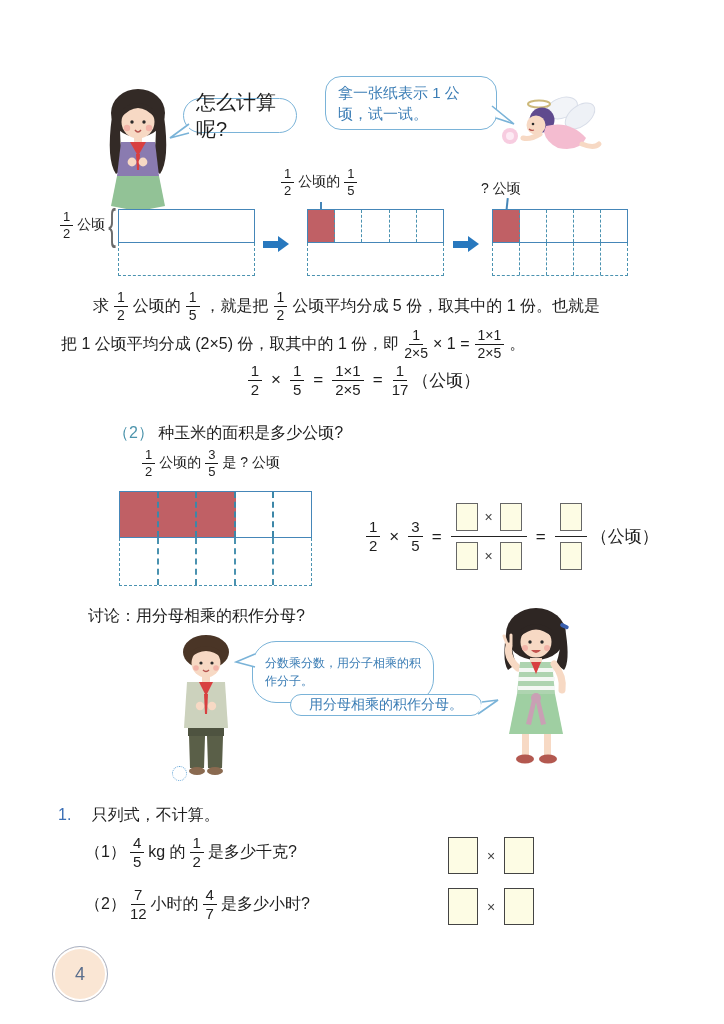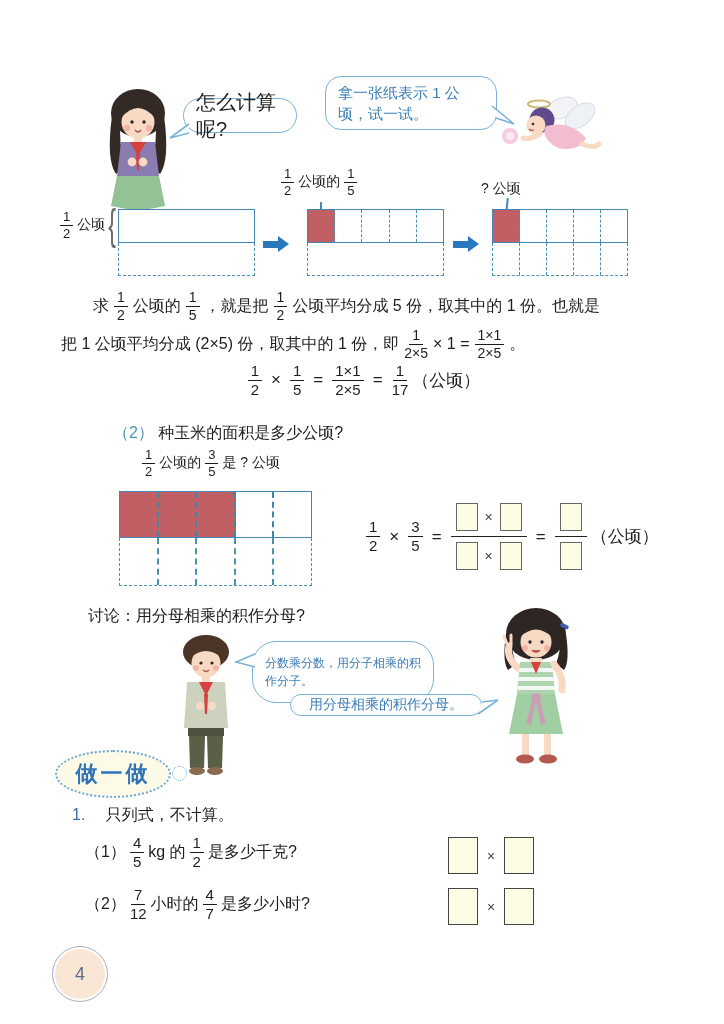--- a/index.html
+++ b/index.html
@@ -372,26 +372,23 @@
     <circle cx="58" cy="94" r="5" fill="#c9a0b4"></circle>
     <path d="M54,96 L48,120 L53,121 L58,98 Z" fill="#c9a0b4"></path>
     <path d="M62,96 L68,120 L63,121 L58,98 Z" fill="#c9a0b4"></path>
     <path d="M76,60 Q86,72 84,86" stroke="#f7d9c4" stroke-width="7" fill="none" stroke-linecap="round"></path>
     <rect x="44" y="130" width="7" height="22" fill="#f7d9c4"></rect>
     <rect x="66" y="130" width="7" height="22" fill="#f7d9c4"></rect>
     <ellipse cx="47" cy="155" rx="9" ry="4.5" fill="#b3584f"></ellipse>
     <ellipse cx="70" cy="155" rx="9" ry="4.5" fill="#b3584f"></ellipse>
   </svg>
 
-  <div class="badge abs" style="left:55px;top:750px;width:112px;height:44px;">
-    <span>做一做</span>
-  </div>
   <div class="badge-dot abs" style="left:172px;top:766px;width:13px;height:13px;"></div>
 
-  <div class="abs" style="left:72px;top:805px;font-size:16px;">
+  <div class="abs" style="left:58px;top:805px;font-size:16px;">
     <span class="bluenum" style="margin-right:16px;">1.</span>
     <span>只列式，不计算。</span>
   </div>
 
   <div class="mline abs" style="left:85px;top:835px;">
     <span>（1）</span>
     <span class="fr" style="font-size:15px;">
       <span class="n">4</span>
       <span class="d">5</span>
     </span>

